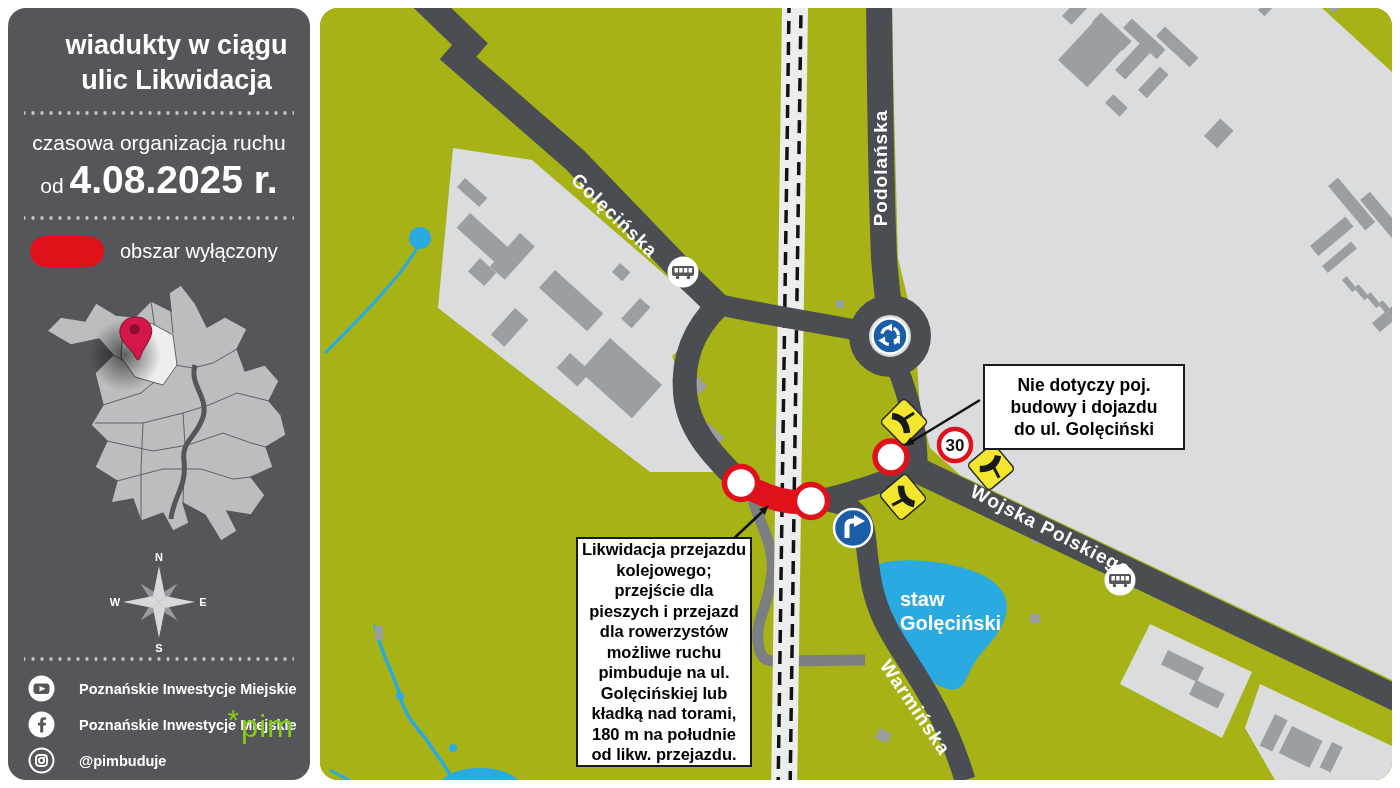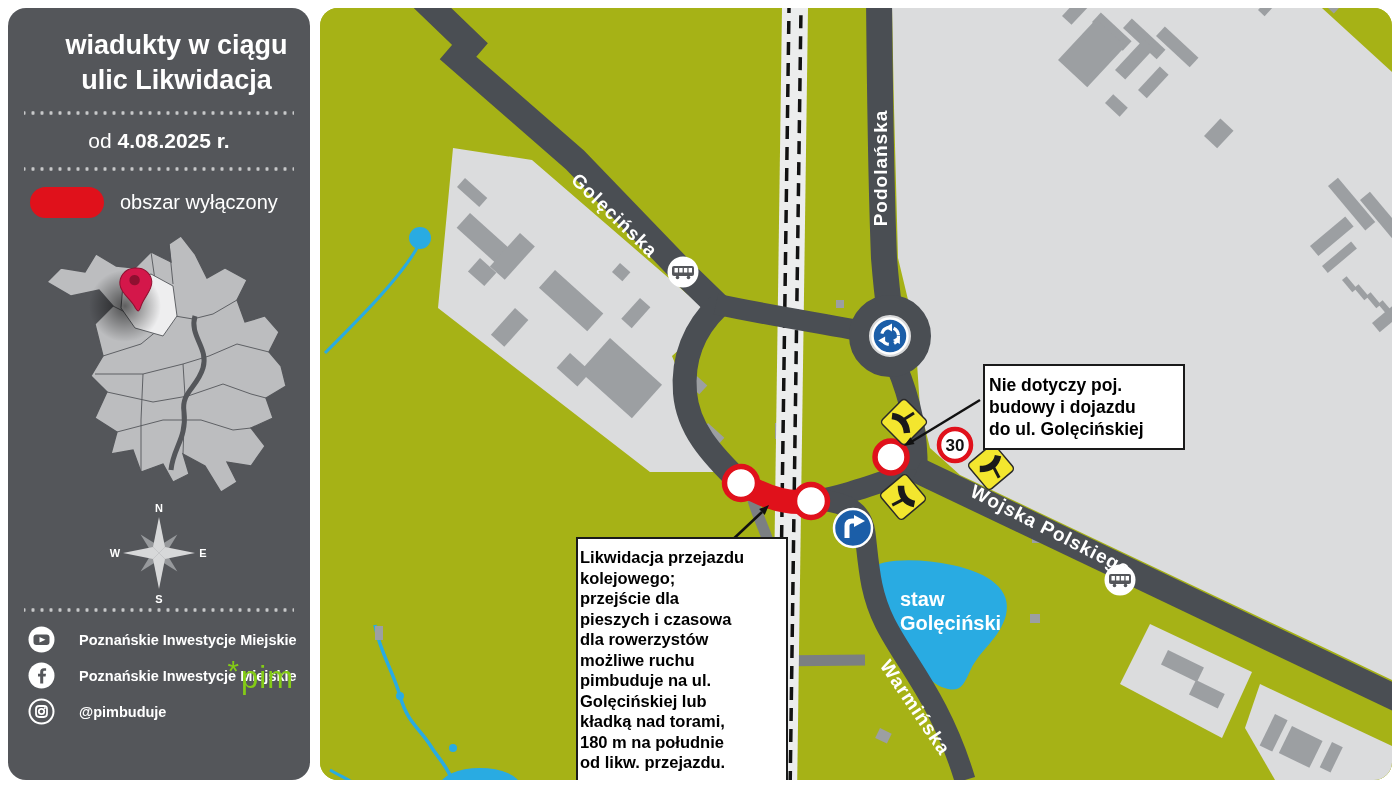--- a/index.html
+++ b/index.html
@@ -9,21 +9,21 @@
   
   .sidebar { position:absolute; left:8px; top:8px; width:302px; height:772px;
              background:#54565a; border-radius:18px; color:#fff; overflow:hidden; }
   .sb-title { margin-top:20px; text-align:center; font-weight:bold;
               font-size:27px; line-height:1.28;padding-left:35px; }
   .dots { height:4px; margin:14px 16px;
           background-image:radial-gradient(circle, #c7c8c9 1.7px, transparent 1.9px);
           background-size:9px 4px; background-repeat:repeat-x; background-position:center; }
   .sb-sub { text-align:center; font-size:21px; line-height:1.3; }
   .sb-date { text-align:center; font-size:21px; margin-top:2px; }
-  .sb-date b { font-size:21px; }
+  .sb-date b { font-size:39px; }
   .legend-row { display:flex; align-items:center; margin:16px 10px 4px 22px; }
   .legend-pill { width:74px; height:31px; border-radius:16px; background:#e0111b; }
   .legend-label { font-size:20px; margin-left:16px; }
   .minimap { display:block; margin:6px auto 0 auto; }
   .compass { display:block; margin:-4px auto 0 auto; }
   .social { margin:10px 0 0 20px; position:relative; }
   .social-row { display:flex; align-items:center; margin-bottom:9px; }
   .social-row svg { flex:0 0 auto; }
   .social-label { font-size:14.5px; font-weight:bold; margin-left:24px; white-space:nowrap; }
   .pim-logo { position:absolute; right:16px; top:34px; font-size:31px; color:#84cc16;
@@ -31,34 +31,35 @@
   .pim-logo .star { position:relative; top:-7px; font-size:0.95em; margin-right:1px; }
 
   
   .map { position:absolute; left:320px; top:8px; width:1072px; height:772px;
          border-radius:18px; overflow:hidden; background:#a6b216; }
   .map svg.base { position:absolute; left:0; top:0; }
   svg text { font-family:"Liberation Sans", sans-serif; }
   .street-label { fill:#ffffff; font-weight:bold; font-size:19px; letter-spacing:1px; }
   .pond-label { fill:#ffffff; font-weight:bold; font-size:20px; }
   .callout { position:absolute; background:#ffffff; border:2.5px solid #1a1a1a;
-             color:#000; font-weight:bold; text-align:left; z-index:5; }
+             color:#000; font-weight:bold; text-align:center; z-index:5; }
   .callout span { display:block; }
   .callout-no-entry { left:663px; top:356px; width:202px; padding:8px 4px; font-size:17.5px; line-height:1.26; }
-  .callout-closure  { left:256px; top:529px; width:212px; padding:8px 2px; font-size:16.5px; line-height:1.245; }
+  .callout-closure  { left:256px; top:529px; width:176px; padding:0 2px; font-size:16.5px; line-height:1.245; }
 </style>
 </head>
 <body>
 
 <aside class="sidebar">
   <div class="sb-title">
     <span style="display:block">wiadukty w ciągu</span>
     <span style="display:block">ulic Likwidacja</span>
   </div>
   <div class="dots"></div>
+  <div class="sb-sub">czasowa organizacja ruchu</div>
   <div class="sb-date"><span>od </span><b>4.08.2025 r.</b></div>
   <div class="dots"></div>
 
   <div class="legend-row">
     <div class="legend-pill"></div>
     <div class="legend-label">obszar wyłączony</div>
   </div>
 
   <svg class="minimap" width="272" height="280" viewBox="0 0 272 280">
     <defs>
@@ -325,27 +326,27 @@
       <line x1="660" y1="392" x2="591" y2="434"></line>
       <polygon points="584,438 590.4,429.3 594.6,436.1" stroke="none"></polygon>
       <line x1="408" y1="536" x2="442" y2="504"></line>
       <polygon points="449,497 444.7,506.9 439.1,501.1" stroke="none"></polygon>
     </g>
   </svg>
 
   <div class="callout callout-no-entry" style="border-width:2px">
     <span>Nie dotyczy poj.</span>
     <span>budowy i dojazdu</span>
-    <span>do ul. Golęcińskiej</span>
+    <span>do ul. Golęciński</span>
   </div>
   <div class="callout callout-closure">
     <span>Likwidacja przejazdu</span>
     <span>kolejowego;</span>
     <span>przejście dla</span>
-    <span>pieszych i czasowa</span>
+    <span>pieszych i przejazd</span>
     <span>dla rowerzystów</span>
     <span>możliwe ruchu</span>
     <span>pimbuduje na ul.</span>
     <span>Golęcińskiej lub</span>
     <span>kładką nad torami,</span>
     <span>180 m na południe</span>
     <span>od likw. przejazdu.</span>
   </div>
 </main>
 

